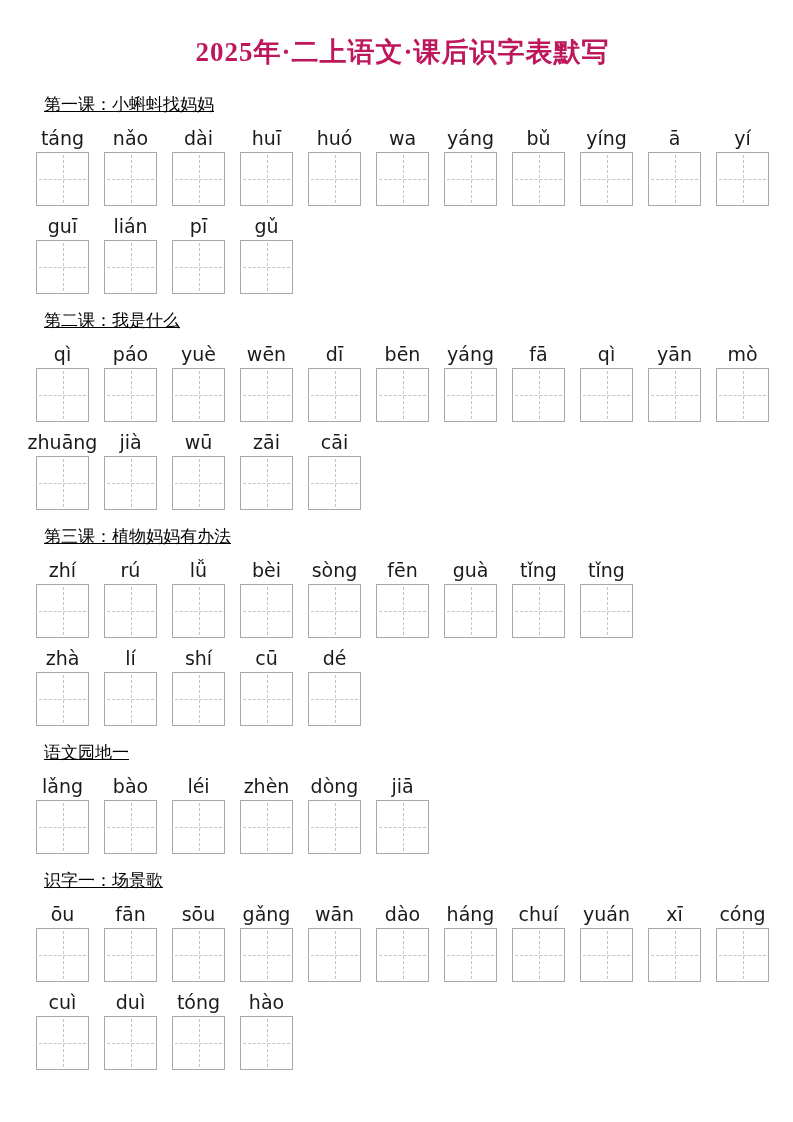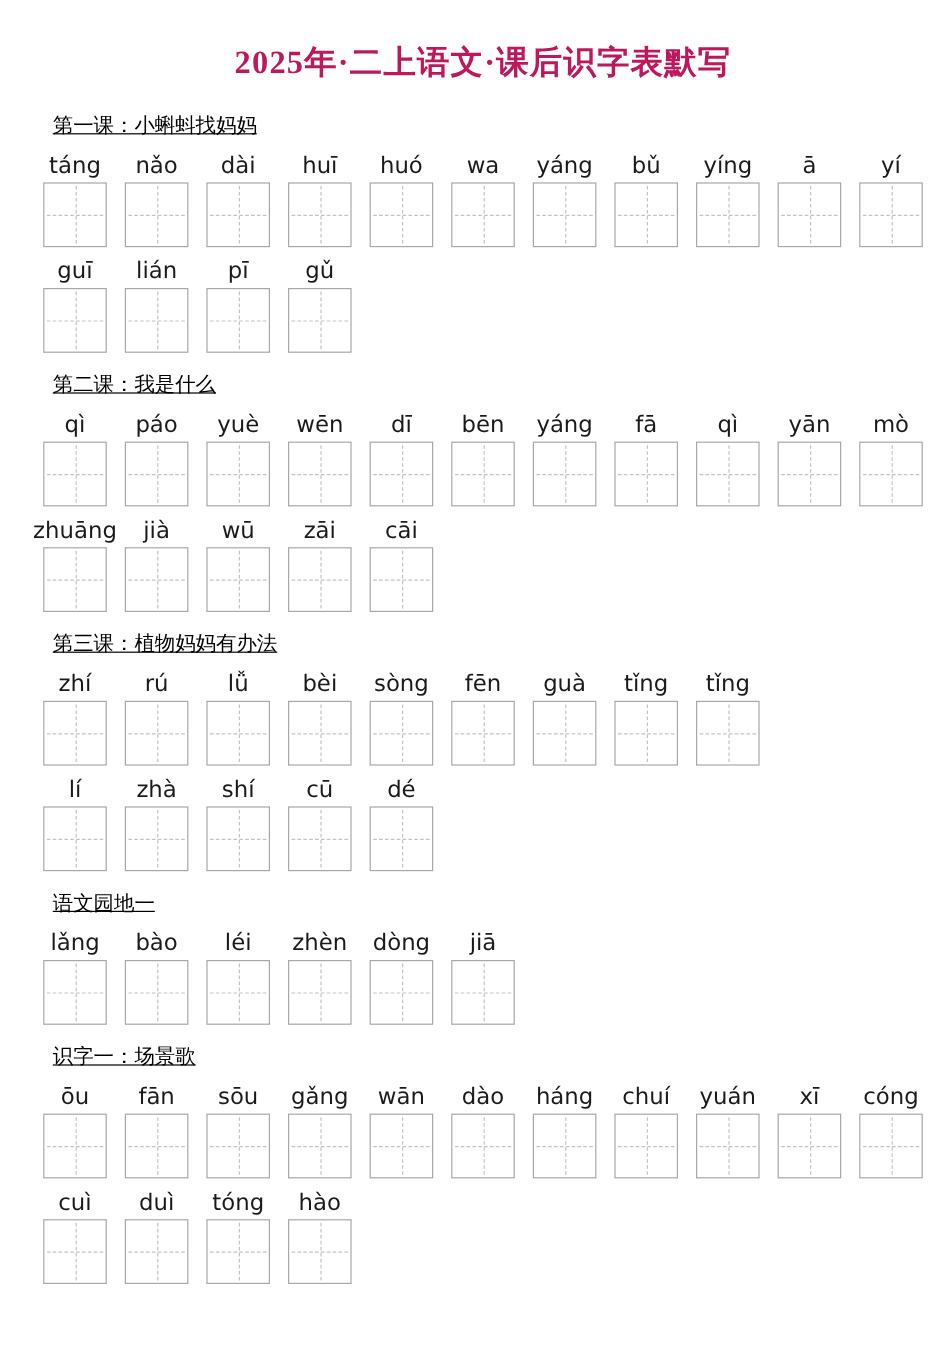--- a/index.html
+++ b/index.html
@@ -259,25 +259,25 @@
           <div class="pinyin">tǐng</div>
           <div class="grid-box"></div>
         </div>
         <div class="cell">
           <div class="pinyin">tǐng</div>
           <div class="grid-box"></div>
         </div>
       </div>
       <div class="pinyin-row second">
         <div class="cell">
+          <div class="pinyin">zhà</div>
+          <div class="grid-box"></div>
+        </div>
+        <div class="cell">
           <div class="pinyin">lí</div>
-          <div class="grid-box"></div>
-        </div>
-        <div class="cell">
-          <div class="pinyin">zhà</div>
           <div class="grid-box"></div>
         </div>
         <div class="cell">
           <div class="pinyin">shí</div>
           <div class="grid-box"></div>
         </div>
         <div class="cell">
           <div class="pinyin">cū</div>
           <div class="grid-box"></div>
         </div>

